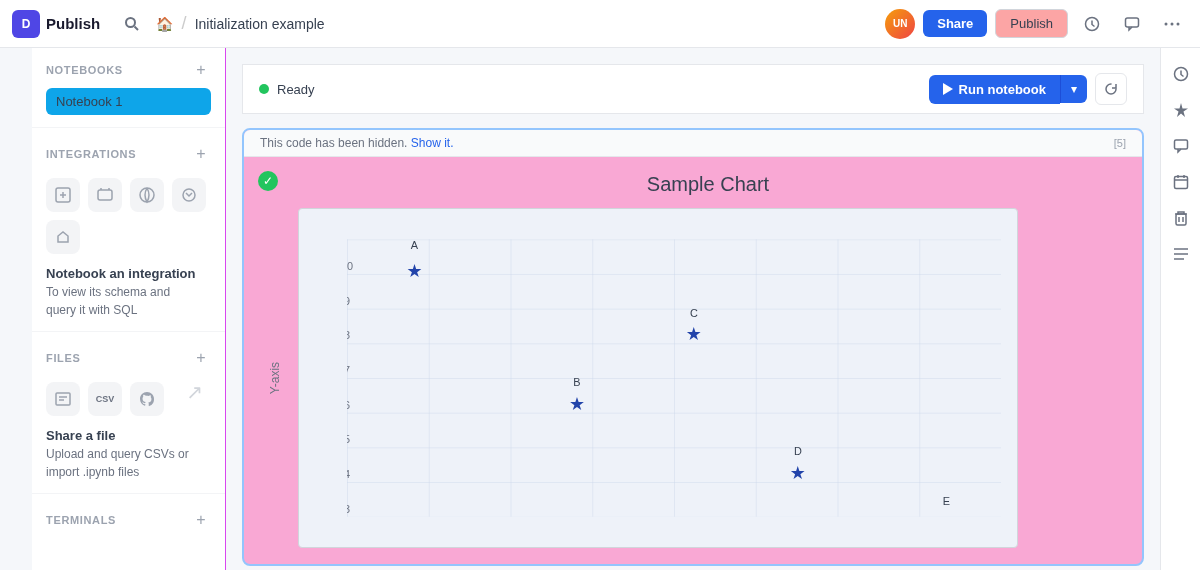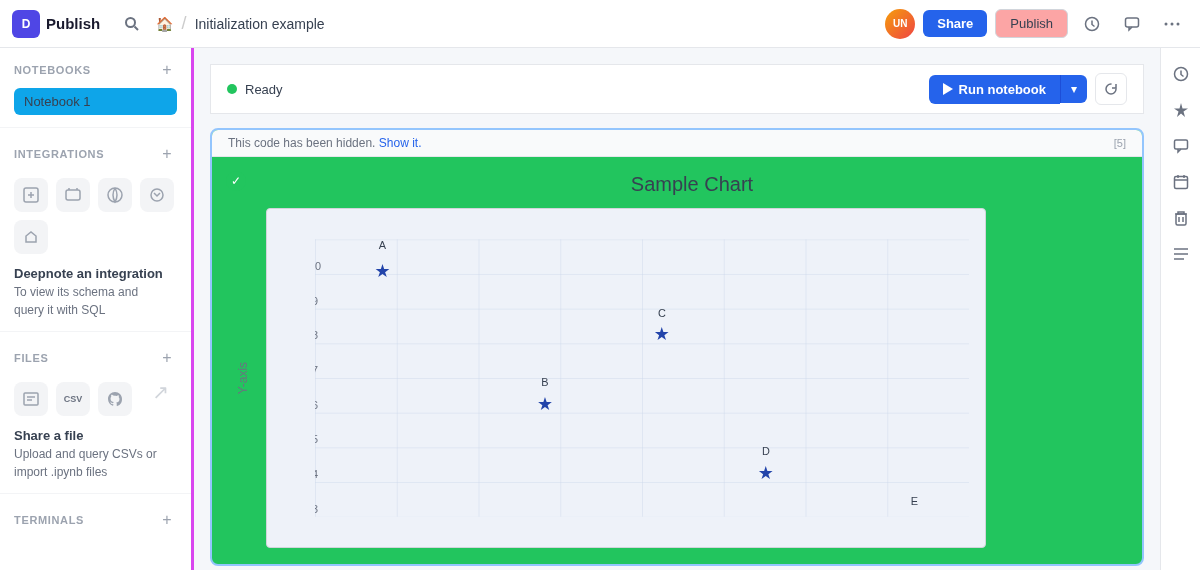--- a/index.html
+++ b/index.html
@@ -16,21 +16,21 @@
     .search-icon-btn { width: 32px; height: 32px; border: none; background: transparent; cursor: pointer; display: flex; align-items: center; justify-content: center; color: #6b7280; border-radius: 6px; }
     .avatar { width: 30px; height: 30px; border-radius: 50%; background: linear-gradient(135deg, #f59e0b, #ef4444); display: flex; align-items: center; justify-content: center; font-size: 10px; color: white; font-weight: 700; }
     .btn-share { background: #2563eb; color: white; border: none; border-radius: 6px; padding: 6px 14px; font-size: 13px; font-weight: 600; cursor: pointer; }
     .btn-publish { background: #fca5a5; color: #374151; border: 1px solid #d1d5db; border-radius: 6px; padding: 6px 14px; font-size: 13px; font-weight: 500; cursor: pointer; }
     .header-icon-btn { width: 32px; height: 32px; border: none; background: transparent; cursor: pointer; display: flex; align-items: center; justify-content: center; color: #6b7280; }
 
     
     .main { display: flex; flex: 1; overflow: hidden; }
 
     
-    .sidebar { width: 194px; background: #fff; border-right: 3px solid #d946ef; display: flex; flex-direction: column; overflow-y: auto; flex-shrink: 0; }
+    .sidebar { width: 194px; background: #fff; border-right: 1px solid #d946ef; display: flex; flex-direction: column; overflow-y: auto; flex-shrink: 0; margin-left: 32px; }
     .sidebar-section { padding: 12px 14px 8px 14px; }
     .sidebar-section-header { display: flex; align-items: center; justify-content: space-between; margin-bottom: 8px; }
     .sidebar-section-title { font-size: 11px; font-weight: 700; color: #9ca3af; letter-spacing: 0.06em; text-transform: uppercase; }
     .sidebar-add-btn { width: 20px; height: 20px; border: none; background: transparent; cursor: pointer; color: #9ca3af; font-size: 16px; display: flex; align-items: center; justify-content: center; }
     .notebook-item { padding: 6px 10px; border-radius: 6px; font-size: 13px; color: #374151; cursor: pointer; background: #0ea5e9; font-weight: 500; }
     .sidebar-divider { height: 1px; background: #f3f4f6; margin: 4px 0; }
 
     
     .integration-icons { display: flex; gap: 8px; align-items: center; padding: 6px 0; flex-wrap: wrap; }
     .int-icon { width: 34px; height: 34px; border-radius: 8px; background: #f3f4f6; display: flex; align-items: center; justify-content: center; font-size: 14px; color: #6b7280; cursor: pointer; }
@@ -48,21 +48,21 @@
     .run-bar { background: #fff; border: 1px solid #e5e7eb; border-radius: 0; padding: 8px 16px; display: flex; align-items: center; justify-content: space-between; margin-bottom: 14px; }
     .status-indicator { display: flex; align-items: center; gap: 8px; }
     .status-dot { width: 10px; height: 10px; border-radius: 50%; background: #22c55e; }
     .status-text { font-size: 13px; color: #374151; }
     .run-btn-group { display: flex; align-items: center; gap: 0; padding-left: 48px; }
     .btn-run { background: #2563eb; color: white; border: none; border-radius: 6px 0 0 6px; padding: 7px 14px; font-size: 13px; font-weight: 600; cursor: pointer; display: flex; align-items: center; gap: 6px; }
     .btn-run-dropdown { background: #2563eb; color: white; border: none; border-left: 1px solid #1d4ed8; border-radius: 0 6px 6px 0; padding: 7px 10px; font-size: 12px; cursor: pointer; }
     .btn-refresh { width: 32px; height: 32px; border: 1px solid #e5e7eb; background: white; border-radius: 6px; cursor: pointer; color: #6b7280; display: flex; align-items: center; justify-content: center; margin-left: 8px; }
 
     
-    .cell { background: #22c55e; border: 2px solid #93c5fd; border-radius: 8px; overflow: hidden; }
+    .cell { background: #f9a8d4; border: 2px solid #93c5fd; border-radius: 8px; overflow: hidden; }
     .cell-hidden-bar { background: #f9fafb; border-bottom: 1px solid #e5e7eb; padding: 6px 16px; display: flex; align-items: center; justify-content: space-between; font-size: 12px; color: #6b7280; }
     .cell-number { font-size: 11px; color: #9ca3af; font-weight: 500; }
     .show-it { color: #2563eb; cursor: pointer; font-weight: 500; }
     .cell-body { padding: 16px 24px; position: relative; }
     .cell-check { position: absolute; left: 14px; top: 14px; }
     .check-circle { width: 20px; height: 20px; border-radius: 50%; background: #22c55e; display: flex; align-items: center; justify-content: center; color: white; font-size: 12px; }
 
     
     .chart-container { margin-left: 30px; }
     .chart-title { font-size: 20px; font-weight: 500; color: #374151; text-align: center; margin-bottom: 12px; }
@@ -160,21 +160,21 @@
               <circle cx="9" cy="9" r="6"></circle>
               <polyline points="6,7 9,10 12,7"></polyline>
             </svg>
         </div>
         <div class="int-icon">
           <svg width="18" height="18" viewBox="0 0 18 18" fill="none" stroke="#9ca3af" stroke-width="1.5">
               <path d="M4 14 L4 8 L9 4 L14 8 L14 14 Z"></path>
             </svg>
         </div>
       </div>
-      <div class="connect-text">Deepnote an integration</div>
+      <div class="connect-text">Notebook an integration</div>
       <div class="connect-sub">To view its schema and<br>query it with SQL</div>
     </div>
 
     <div class="sidebar-divider"></div>
 
     <div class="sidebar-section">
       <div class="sidebar-section-header">
         <span class="sidebar-section-title">FILES</span>
         <button class="sidebar-add-btn">+</button>
       </div>

